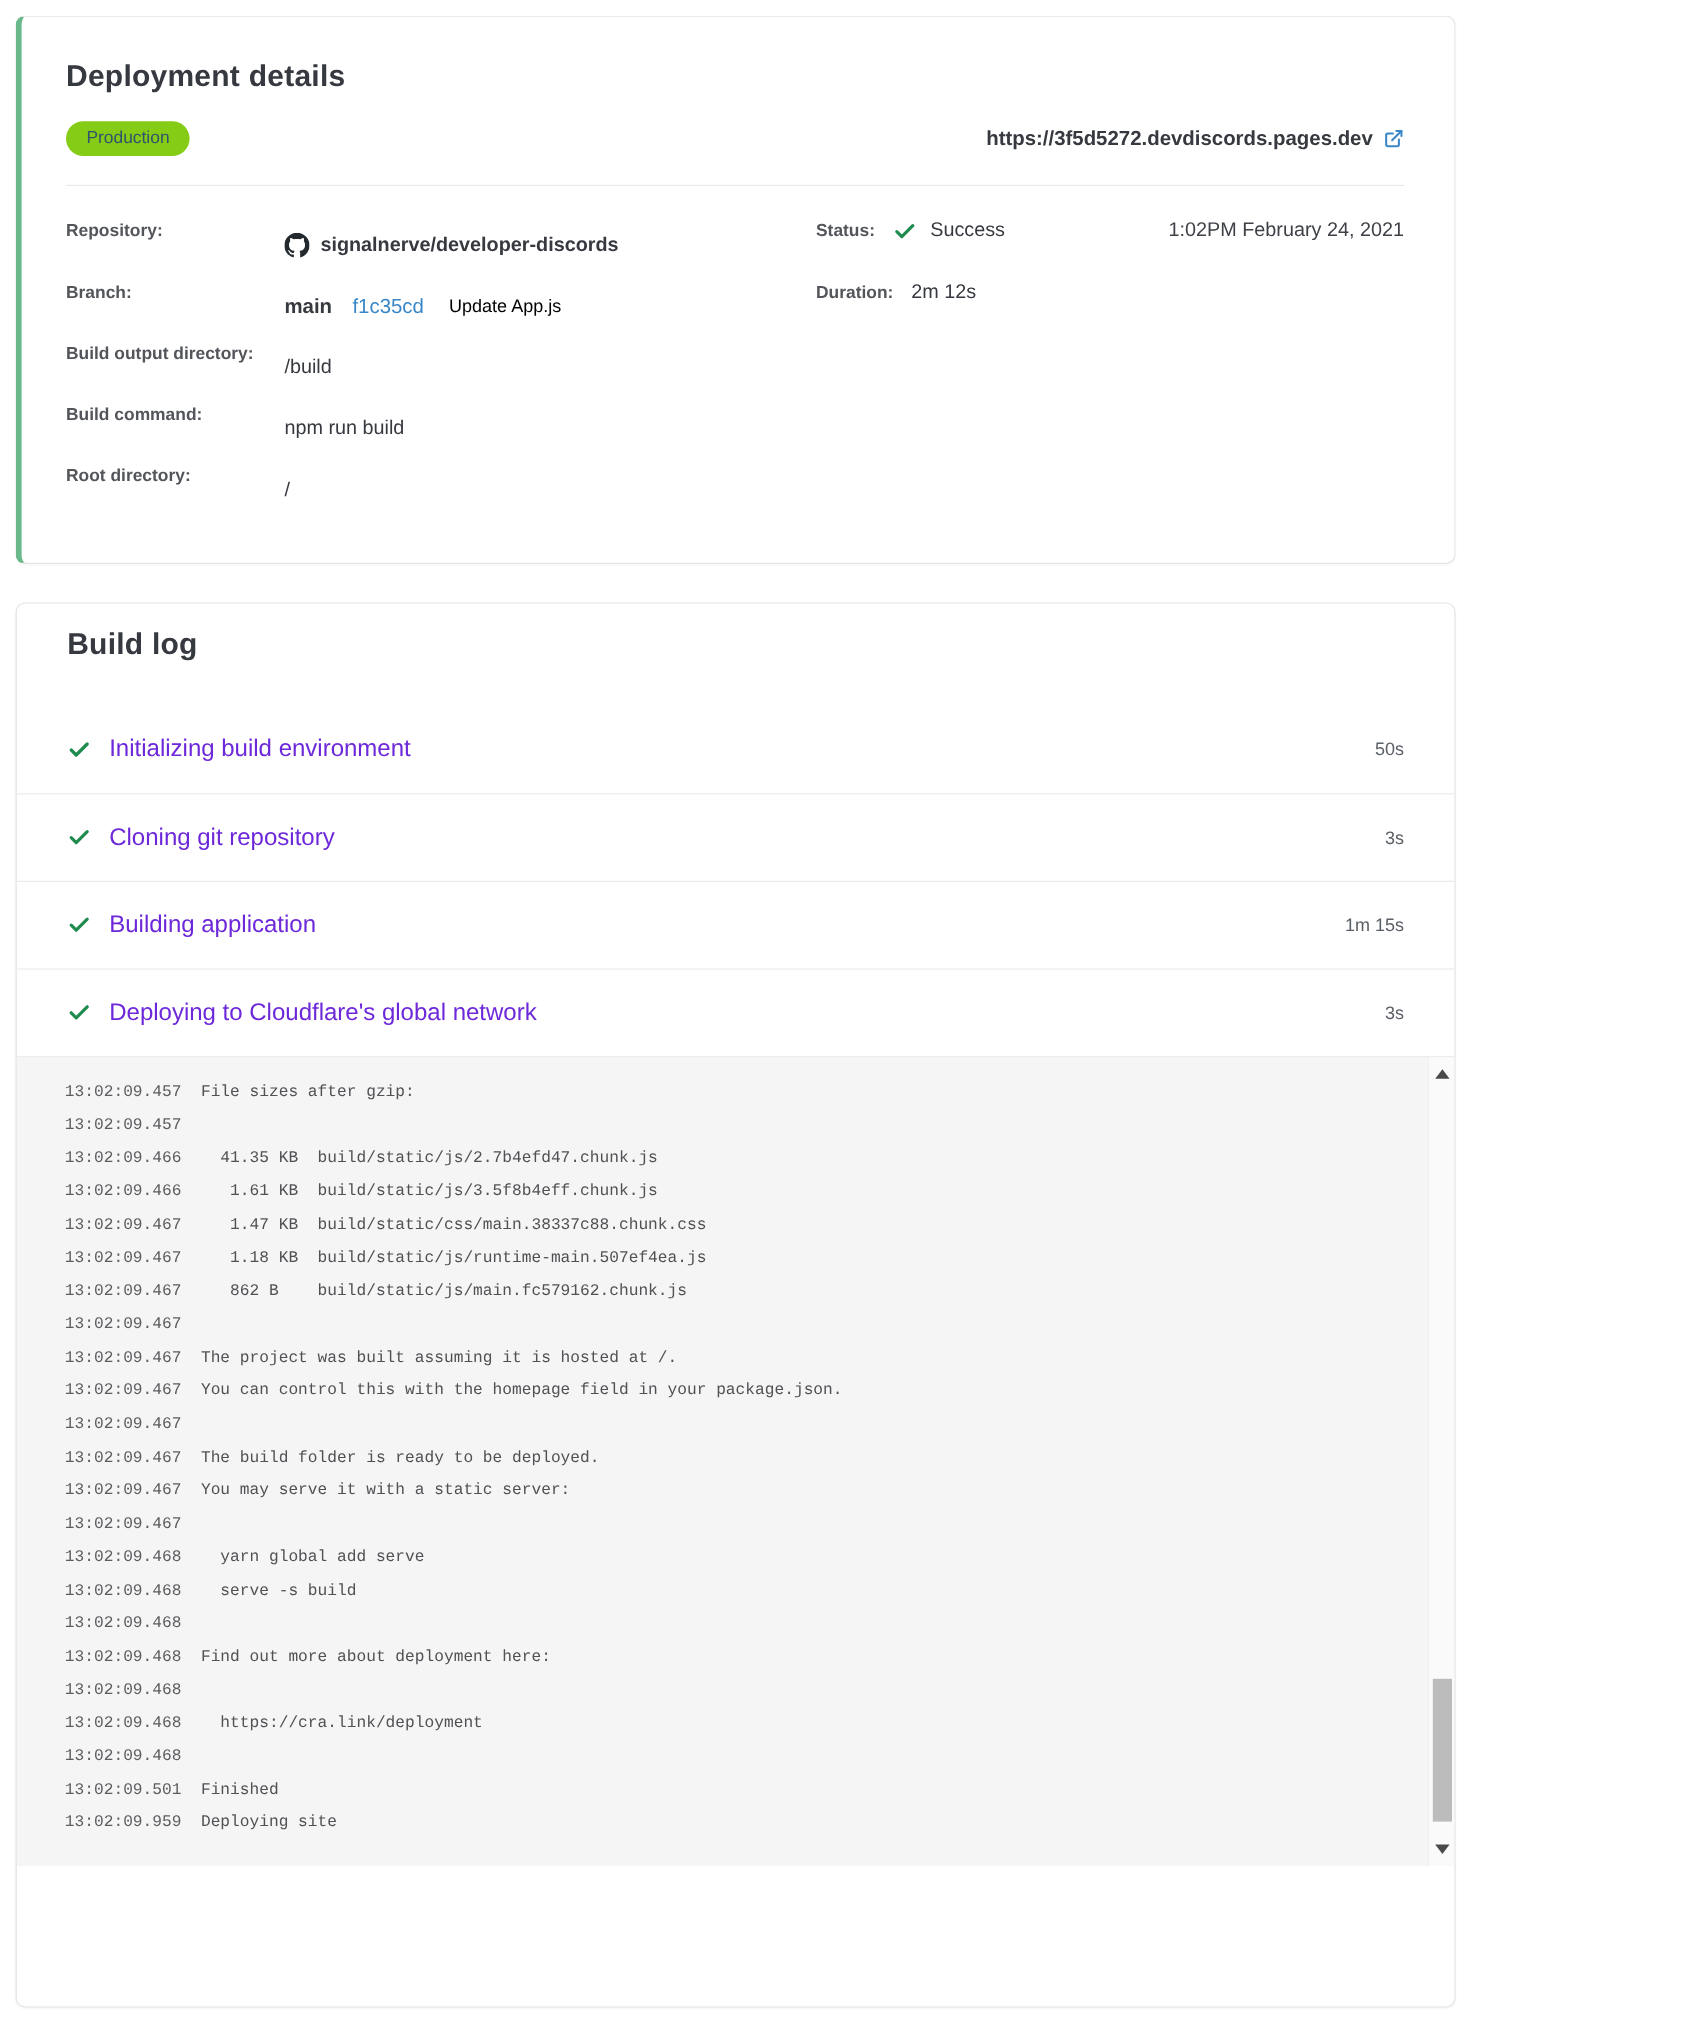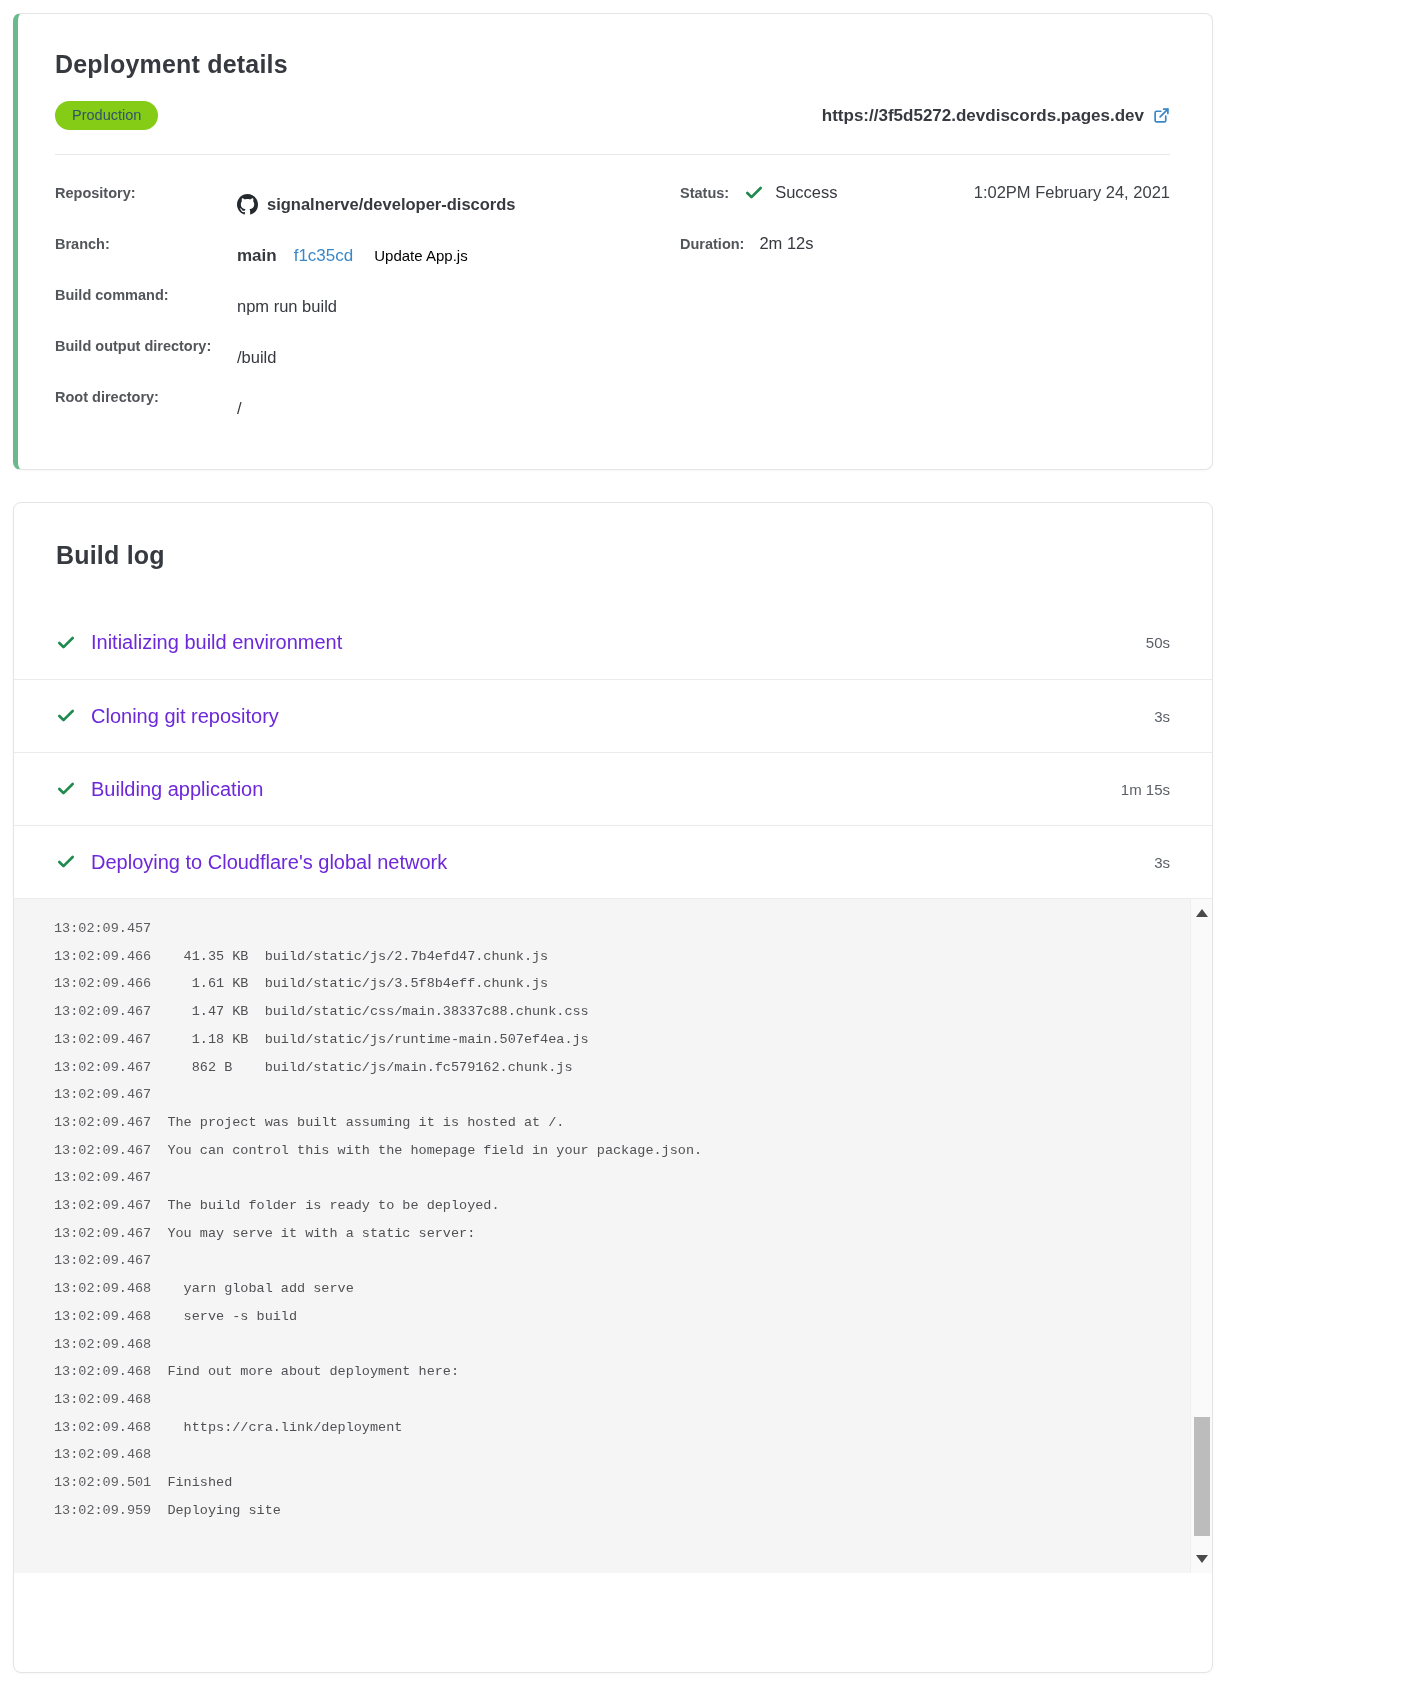--- a/index.html
+++ b/index.html
@@ -29,21 +29,21 @@
   .commit-msg { font-size:15px; color:#000000; margin-left:21px; }
 
   .right-col .detail-label { width:auto; flex:0 0 auto; margin-right:15px; }
   .status-row { display:flex; align-items:center; height:51px; }
   .check-icon { width:20px; height:20px; flex:0 0 20px; }
   .status-success { font-size:16.5px; color:#36393f; margin-left:11px; }
   .status-time { font-size:16.5px; color:#3e4147; margin-left:auto; }
   .duration-value { font-size:16.5px; color:#36393f; }
 
   
-  .card-log { top:502px; height:1171px; padding-top:38px; overflow:hidden; }
+  .card-log { top:502px; height:1171px; padding-top:20px; overflow:hidden; }
   .card-log .card-title { padding:0 42px; }
   .steps { margin-top:36px; }
   .step-row { height:73px; display:flex; align-items:center; padding:0 42px; }
   .step-row + .step-row { border-top:1px solid #ebebeb; }
   .step-label { font-size:20px; color:#6d28d9; margin-left:15px; }
   .step-duration { margin-left:auto; font-size:15px; color:#5b6067; }
 
   .log-output { position:relative; height:675px; background:#f5f5f5; border-top:1px solid #ececec; padding:16px 80px 0 40px; overflow:hidden;
                 font-family:"Liberation Mono","DejaVu Sans Mono",monospace; font-size:13.5px; line-height:27.7px; }
   .log-line { white-space:pre; }
@@ -96,27 +96,27 @@
       <div class="detail-row">
         <span class="detail-label">Branch:</span>
         <span class="detail-value">
           <span class="branch-name">main</span>
           <a class="commit-link">f1c35cd</a>
           <span class="commit-msg">Update App.js</span>
         </span>
       </div>
 
       <div class="detail-row">
+        <span class="detail-label">Build output directory:</span>
+        <span class="detail-value">/build</span>
+      </div>
+
+      <div class="detail-row">
         <span class="detail-label">Build command:</span>
         <span class="detail-value">npm run build</span>
-      </div>
-
-      <div class="detail-row">
-        <span class="detail-label">Build output directory:</span>
-        <span class="detail-value">/build</span>
       </div>
 
       <div class="detail-row">
         <span class="detail-label">Root directory:</span>
         <span class="detail-value">/</span>
       </div>
     </div>
 
     <div class="right-col">
       <div class="status-row">
@@ -179,20 +179,21 @@
           </svg>
         </span>
         <span class="step-label">Deploying to Cloudflare's global network</span>
         <span class="step-duration">3s</span>
       </div>
 
   </div>
 
   <div class="log-output">
 
+      <div class="log-line"><span class="log-time">13:02:09.457</span><span class="log-msg">  File sizes after gzip:</span></div>
 
       <div class="log-line"><span class="log-time">13:02:09.457</span><span class="log-msg"></span></div>
 
       <div class="log-line"><span class="log-time">13:02:09.466</span><span class="log-msg">    41.35 KB  build/static/js/2.7b4efd47.chunk.js</span></div>
 
       <div class="log-line"><span class="log-time">13:02:09.466</span><span class="log-msg">     1.61 KB  build/static/js/3.5f8b4eff.chunk.js</span></div>
 
       <div class="log-line"><span class="log-time">13:02:09.467</span><span class="log-msg">     1.47 KB  build/static/css/main.38337c88.chunk.css</span></div>
 
       <div class="log-line"><span class="log-time">13:02:09.467</span><span class="log-msg">     1.18 KB  build/static/js/runtime-main.507ef4ea.js</span></div>

